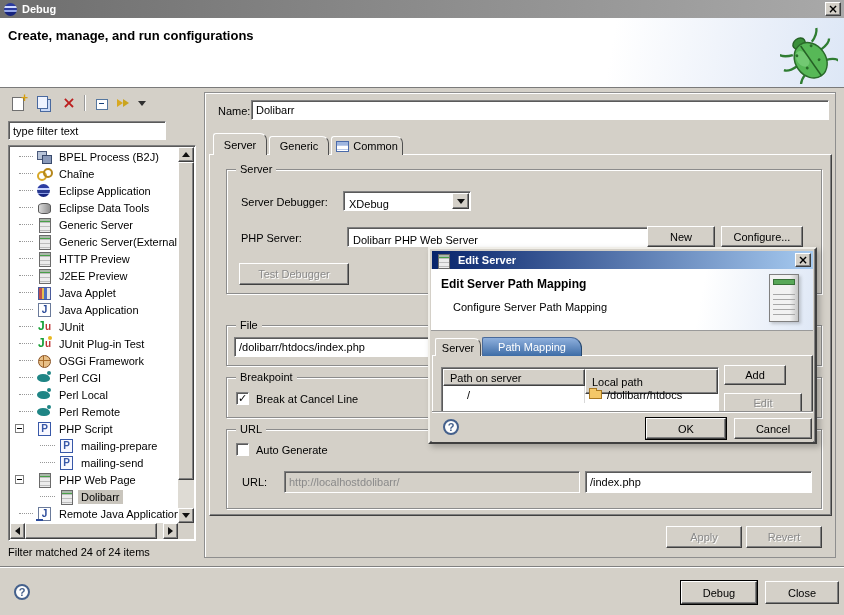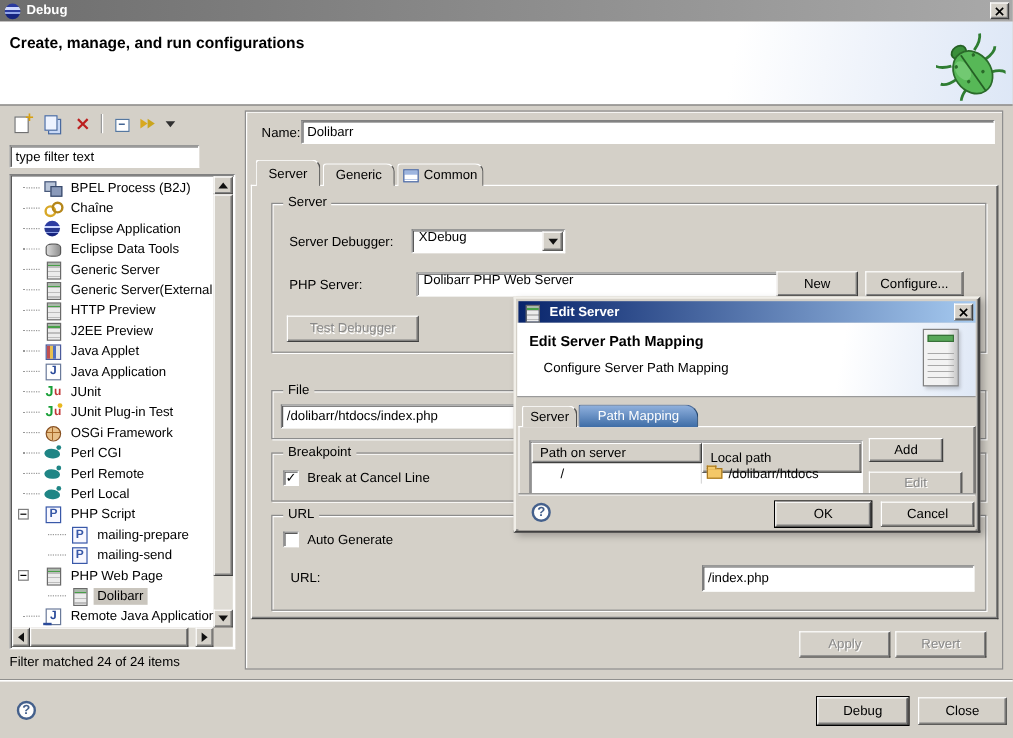--- a/index.html
+++ b/index.html
@@ -17,21 +17,21 @@
   .tin{position:absolute;background:#fff;border:1px solid;border-color:#808080 #fff #fff #808080;
        box-shadow:inset 1px 1px 0 #5a5a5a;padding:2px 4px;font:11px "Liberation Sans",sans-serif;color:#000}
   .tin.dis-in{background:#d4d0c8;color:#8a8a8a}
   .group{position:absolute;border:1px solid #8c8c8c;box-shadow:inset 1px 1px 0 #ffffff,1px 1px 0 #ffffff}
   .glabel{position:absolute;top:-7px;left:9px;background:#d4d0c8;padding:0 4px;line-height:12px}
   .cb{position:absolute;width:13px;height:13px;background:#fff;border:1px solid;
       border-color:#808080 #fff #fff #808080;box-shadow:inset 1px 1px 0 #5a5a5a;
       display:flex;align-items:center;justify-content:center;font:bold 11px/11px "DejaVu Sans",sans-serif}
   .cb.on::before{content:"✓"}
   .combo{position:absolute;background:#fff;border:1px solid;border-color:#808080 #fff #fff #808080;
-         box-shadow:inset 1px 1px 0 #5a5a5a;display:flex;align-items:flex-start;padding-left:5px}
+         box-shadow:inset 1px 1px 0 #5a5a5a;display:flex;align-items:flex-end;padding-left:5px}
   .cbtn{position:absolute;right:1px;top:1px;bottom:1px;width:17px;background:#d4d0c8;
         border:1px solid;border-color:#fff #404040 #404040 #fff;box-shadow:inset -1px -1px 0 #808080;
         display:flex;align-items:center;justify-content:center}
   .tri-down{width:0;height:0;border:4px solid transparent;border-top:5px solid #101010;margin-top:4px}
   .tri-up{width:0;height:0;border:4px solid transparent;border-bottom:5px solid #101010;margin-bottom:4px}
   .tri-left{width:0;height:0;border:4px solid transparent;border-right:5px solid #101010;margin-right:4px}
   .tri-right{width:0;height:0;border:4px solid transparent;border-left:5px solid #101010;margin-left:4px}
   .helpc{width:16px;height:16px;border:2px solid #44608c;border-radius:50%;color:#44608c;
          display:flex;align-items:center;justify-content:center;font:bold 11px/11px "Liberation Sans",sans-serif;background:#fdfdfd}
   .xbtn{background:#d4d0c8;border:1px solid;border-color:#fff #404040 #404040 #fff;
@@ -236,26 +236,26 @@
         <span class="tlabel">OSGi Framework</span>
       </div>
     <div class="trow">
         <span class="dots"></span>
         <span class="ti ic-perl"></span>
         <span class="tlabel">Perl CGI</span>
       </div>
     <div class="trow">
         <span class="dots"></span>
         <span class="ti ic-perl"></span>
+        <span class="tlabel">Perl Local</span>
+      </div>
+    <div class="trow">
+        <span class="dots"></span>
+        <span class="ti ic-perl"></span>
         <span class="tlabel">Perl Remote</span>
-      </div>
-    <div class="trow">
-        <span class="dots"></span>
-        <span class="ti ic-perl"></span>
-        <span class="tlabel">Perl Local</span>
       </div>
     <div class="trow">
         <span class="exp"></span>
         <span class="ti ic-php"></span>
         <span class="tlabel">PHP Script</span>
       </div>
     <div class="trow child">
         <span class="dots"></span>
         <span class="ti ic-php"></span>
         <span class="tlabel">mailing-prepare</span>
@@ -352,20 +352,21 @@
       <span class="glabel">Breakpoint</span>
       <span class="cb on" style="left:9px;top:14px"></span>
       <span class="a" style="left:29px;top:15px">Break at Cancel Line</span>
     </div>
 
     <div class="group" style="left:16px;top:274px;width:596px;height:80px">
       <span class="glabel">URL</span>
       <span class="cb" style="left:9px;top:13px"></span>
       <span class="a" style="left:29px;top:14px">Auto Generate</span>
       <span class="a" style="left:15px;top:46px">URL:</span>
+      <input class="tin dis-in" style="left: 57px; top: 41px; width: 296px; height: 22px;" disabled="" value="http://localhostdolibarr/">
       <input class="tin" style="left: 358px; top: 41px; width: 227px; height: 22px;" value="/index.php">
     </div>
   </div>
 
   <div class="btn dis" style="position:absolute;left:461px;top:433px;width:76px;height:22px">Apply</div>
   <div class="btn dis" style="position:absolute;left:541px;top:433px;width:76px;height:22px">Revert</div>
 </div>
 
 <div class="a" style="left:428px;top:247px;width:389px;height:197px;background:#d4d0c8;z-index:30;
             border:2px solid;border-color:#f0eee8 #404040 #404040 #f0eee8;box-shadow:inset -1px -1px 0 #808080,3px 3px 6px rgba(0,0,0,.25)">

